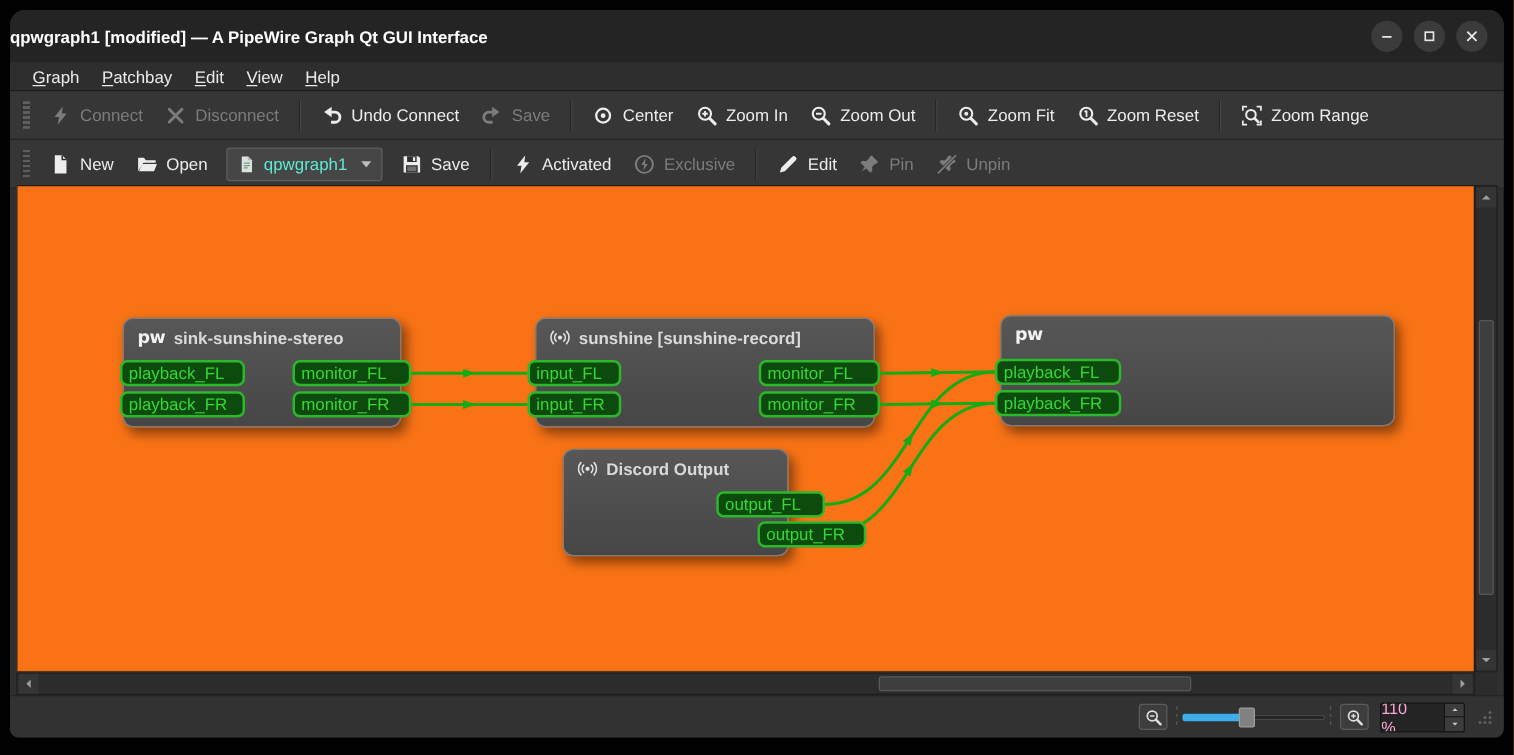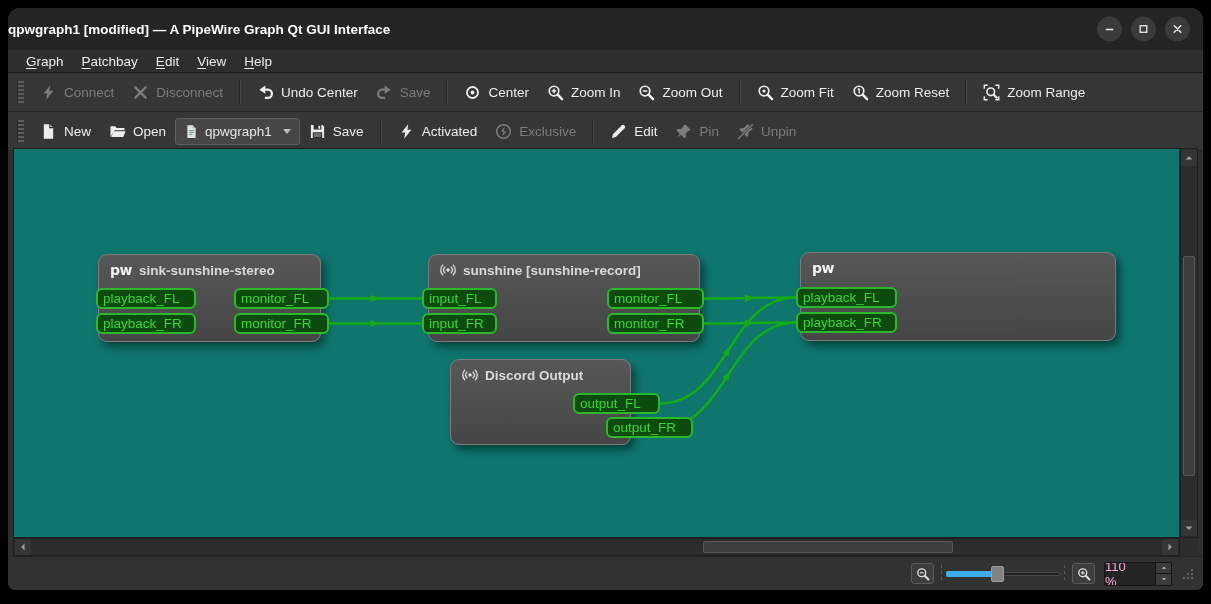--- a/index.html
+++ b/index.html
@@ -32,28 +32,28 @@
   .tb-grip{width:6px;height:22px;margin:0 7px 0 4px;
     background:repeating-linear-gradient(180deg,#5d5d5d 0 2px,transparent 2px 4px);
     border-left:1px solid #2a2a2a;}
   .tb-sep{width:1px;height:25px;background:#262626;border-right:1px solid #474747;margin:0 7px;}
   .tb-btn{display:flex;align-items:center;gap:7px;background:transparent;border:0;
     padding:4px 9px;color:#ededed;font-size:13.5px;font-family:inherit;white-space:nowrap;}
   .tb-btn.disabled{color:#7c7c7c;}
   .tb-icon{display:flex;}
   .tb-icon svg{width:17px;height:17px;display:block;}
   .tb-combo{display:flex;align-items:center;gap:6px;background:#464646;border:1px solid #5f5f5f;
-    border-radius:3px;height:25px;padding:0 8px;margin:0 0;color:#e5e5e5;font-size:13.5px;}
+    border-radius:3px;height:25px;padding:0 8px;margin:0 6px;color:#5eead4;font-size:13.5px;}
   .tb-combo .tb-icon svg{width:15px;height:15px;}
   .combo-chevron{width:0;height:0;border-left:4px solid transparent;border-right:4px solid transparent;
     border-top:5px solid #bdbdbd;margin-left:5px;}
 
   
   .graph-area{position:absolute;left:5px;top:140px;width:1185px;height:408px;background:#2e2e2e;}
-  .canvas{position:absolute;left:0;top:0;width:1167px;height:390px;background:#0f766e;
+  .canvas{position:absolute;left:0;top:0;width:1167px;height:390px;background:#f97316;
     border:1px solid #1e1e1e;box-sizing:border-box;overflow:hidden;}
   .gnode{position:absolute;background:linear-gradient(180deg,#575757,#464646);
     border:1px solid #7b7b7b;border-radius:9px;box-shadow:4px 5px 9px rgba(0,0,0,.45);
     box-sizing:border-box;z-index:1;}
   .gnode-header{display:flex;align-items:center;gap:7px;padding:7px 11px;
     color:#d9d9d9;font-size:13.5px;font-weight:bold;white-space:nowrap;overflow:hidden;}
   .pw-glyph{font-weight:bold;color:#f2f2f2;font-size:14px;letter-spacing:-.5px;font-family:"DejaVu Sans",sans-serif;}
   .node-icon svg{width:16px;height:16px;display:block;color:#e3e3e3;}
   .gport{position:absolute;height:21px;border:2px solid #2bb82b;background:#0d4a0d;
     border-radius:6px;color:#35d835;font-size:13.5px;display:flex;align-items:center;
@@ -155,21 +155,21 @@
         <span class="tb-label">Disconnect</span>
       </button>
       <div class="tb-sep"></div>
       <button class="tb-btn">
         <span class="tb-icon">
           <svg viewBox="0 0 16 16" aria-hidden="true">
             <path d="M5.6 5.3h4.6a3.85 3.85 0 0 1 0 7.7H7.4" fill="none" stroke="currentColor" stroke-width="2.1"></path>
             <path d="M7.8 1.4 2.2 5.3l5.6 3.9z" fill="currentColor"></path>
           </svg>
         </span>
-        <span class="tb-label">Undo Center</span>
+        <span class="tb-label">Undo Connect</span>
       </button>
       <button class="tb-btn disabled">
         <span class="tb-icon">
           <svg viewBox="0 0 16 16" aria-hidden="true">
             <path d="M10.4 5.3H5.8a3.85 3.85 0 0 0 0 7.7h2.8" fill="none" stroke="currentColor" stroke-width="2.1"></path>
             <path d="M8.2 1.4l5.6 3.9-5.6 3.9z" fill="currentColor"></path>
           </svg>
         </span>
         <span class="tb-label">Save</span>
       </button>

